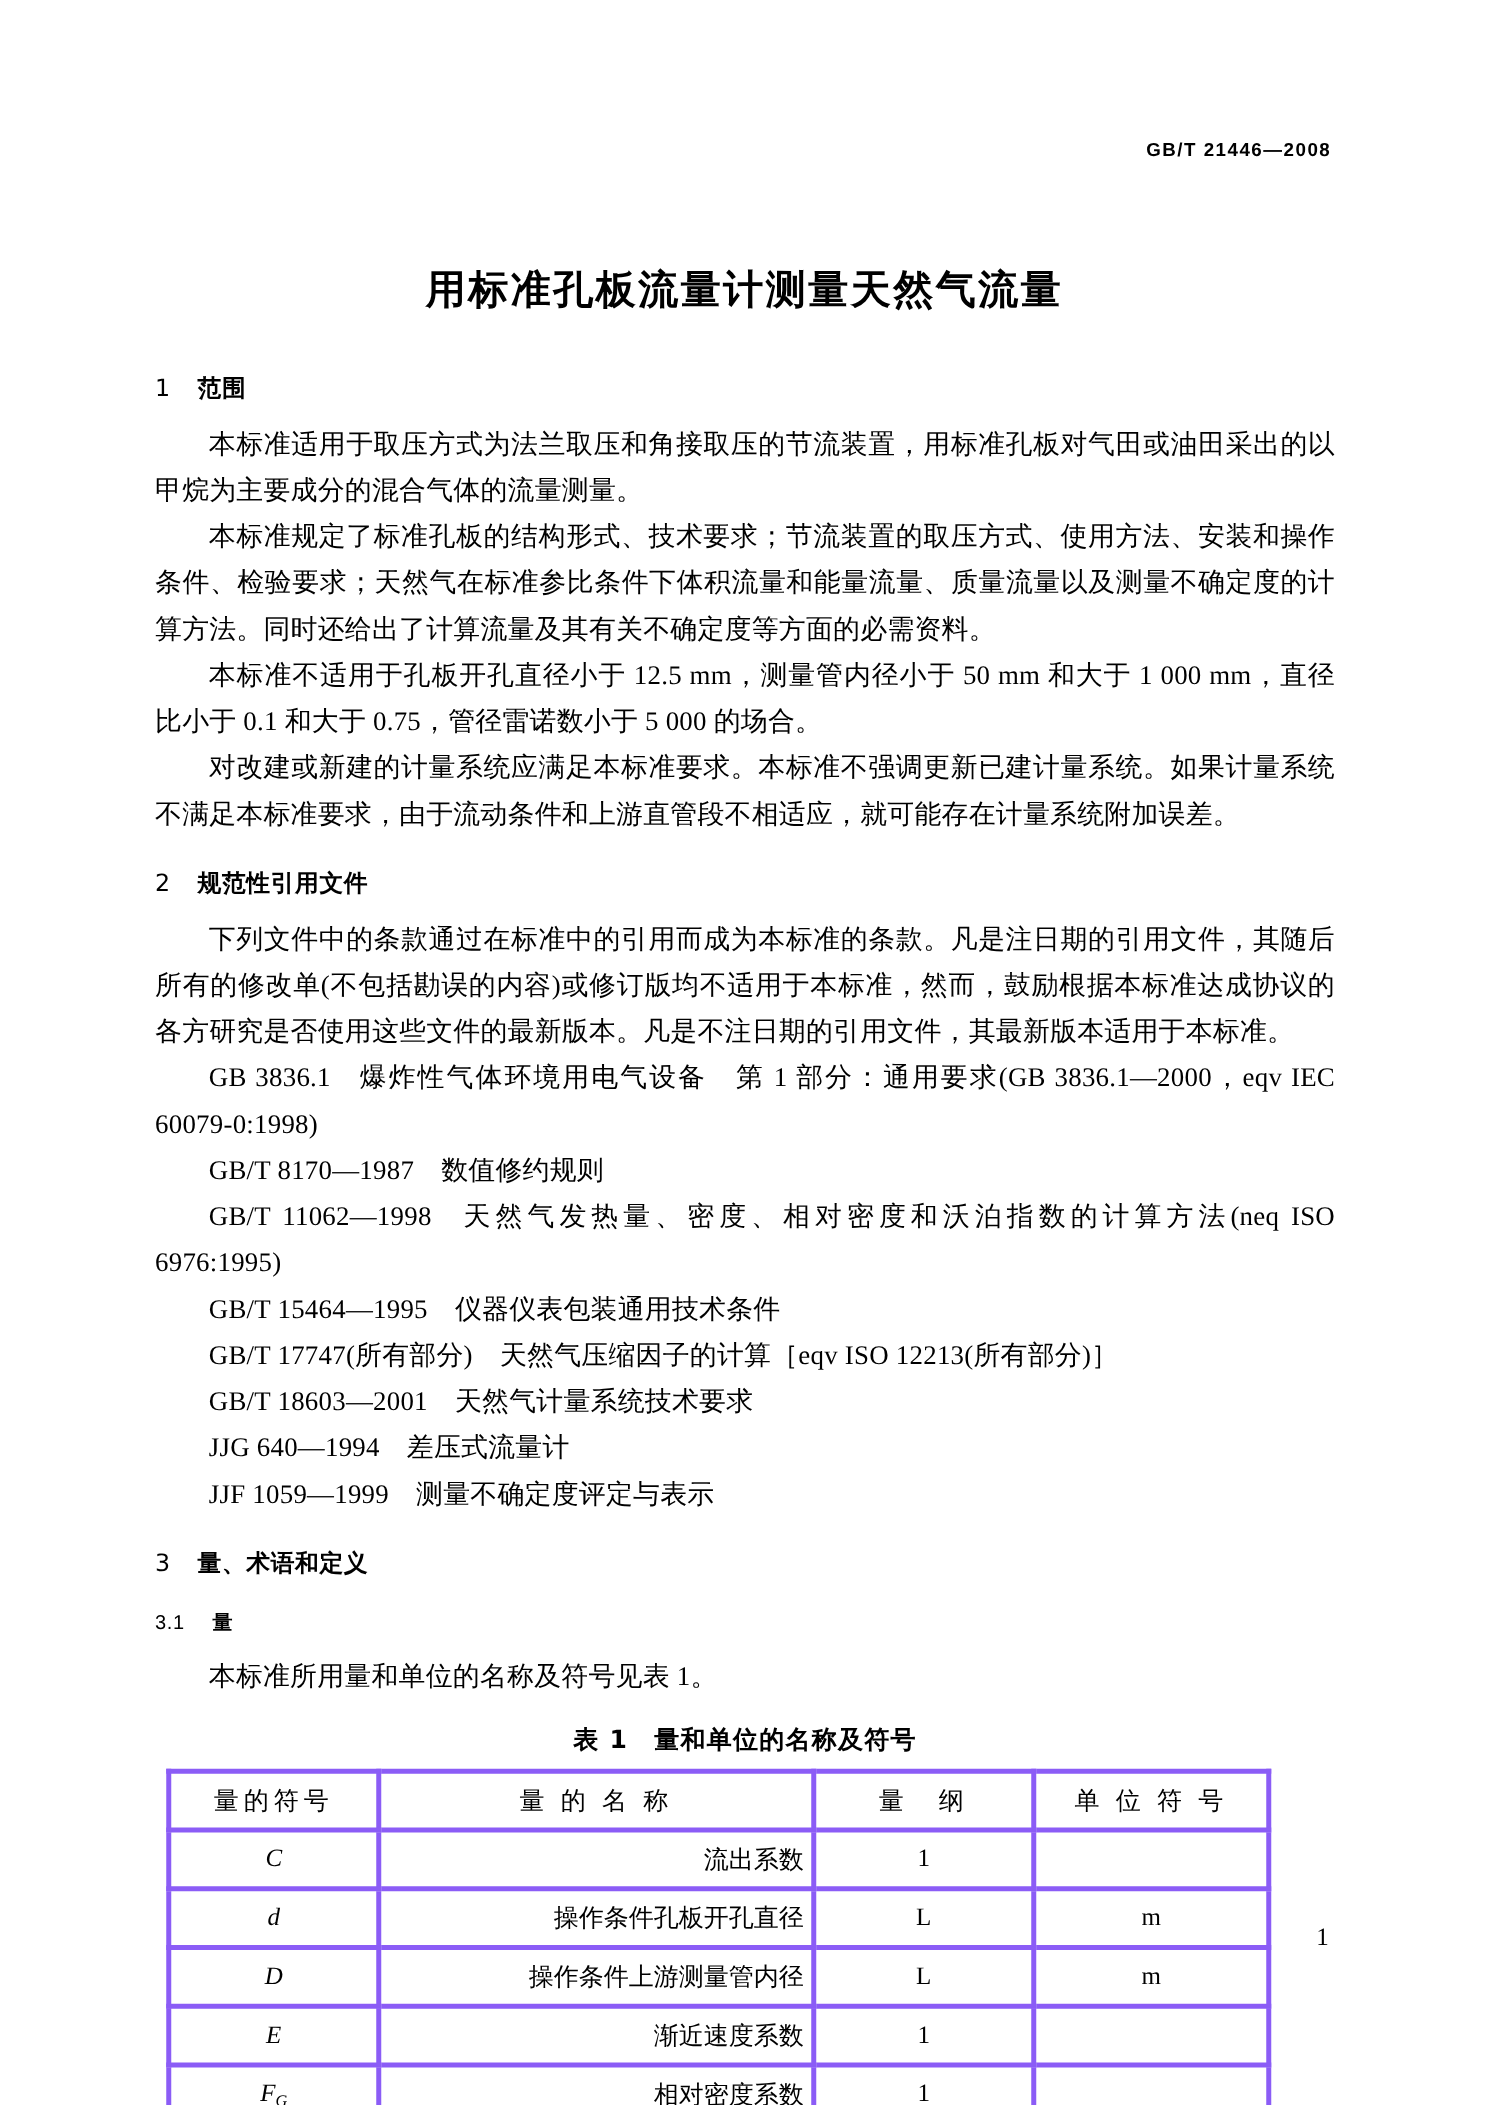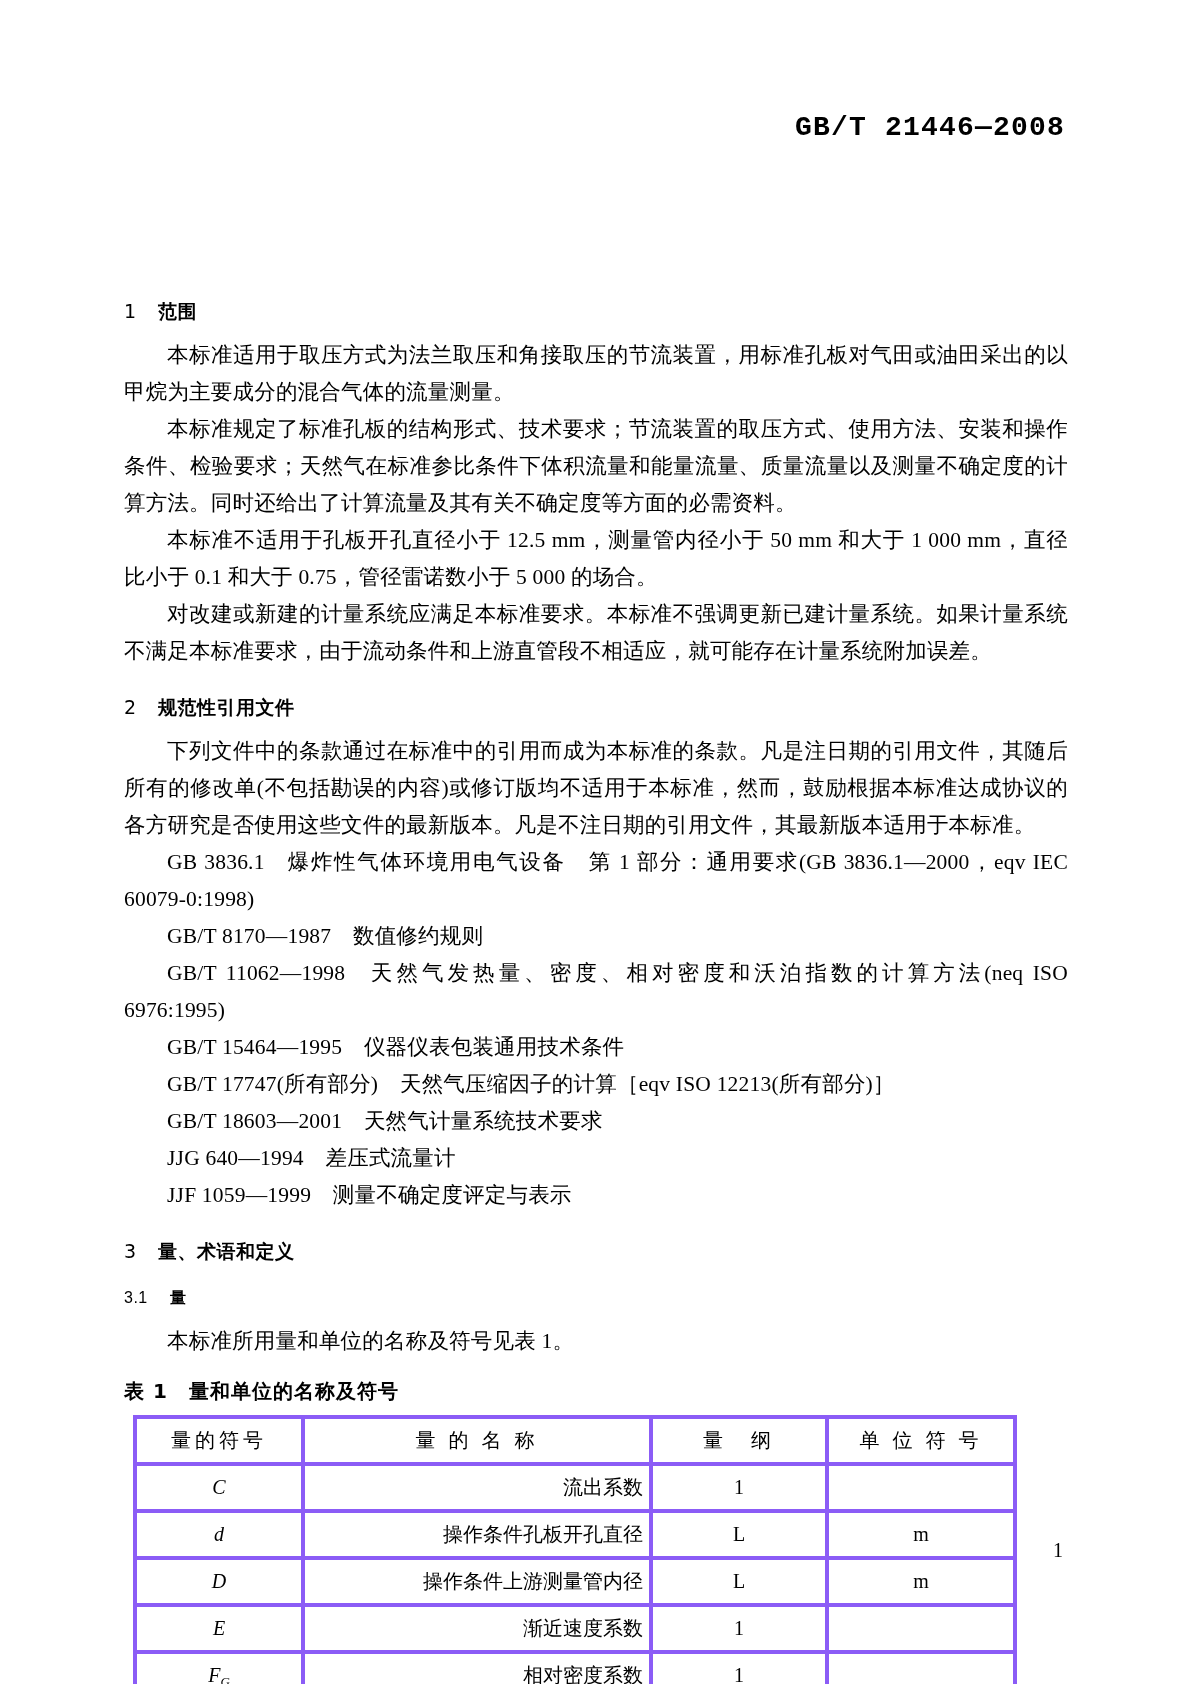--- a/index.html
+++ b/index.html
@@ -21,23 +21,23 @@
     width: 1191px;
     height: 1684px;
     box-sizing: border-box;
     padding: 0;
   }
   
   .header {
     position: absolute;
     top: 112px;
     right: 126px;
-    font-family: Liberation Mono, monospace;
-    font-weight: bold;
-    font-size: 28px;
+    font-family: Liberation Sans, sans-serif;
+    font-weight: bold;
+    font-size: 15px;
     letter-spacing: 1.2px;
     white-space: nowrap;
   }
   
   .doc-title {
     position: absolute;
     top: 210px;
     left: 0;
     width: 1191px;
     text-align: center;
@@ -99,21 +99,21 @@
     letter-spacing: 0.5px;
   }
   .subsec-num {
     display: inline-block;
     min-width: 46px;
     font-weight: normal;
   }
 
   
   .table-caption {
-    text-align: left;
+    text-align: center;
     font-family: "DejaVu Sans", "Liberation Sans", sans-serif;
     font-weight: bold;
     font-size: 20px;
     margin-top: 18px;
     margin-bottom: 10px;
     letter-spacing: 1px;
   }
   table.qty {
     border-collapse: collapse;
     width: 880px;
@@ -169,20 +169,21 @@
     font-family: "Liberation Serif", "DejaVu Serif", serif;
   }
 </style>
 </head>
 <body>
 
 <div class="page">
 
   <div class="header">GB/T 21446—2008</div>
 
+  <div class="doc-title">用标准孔板流量计测量天然气流量</div>
 
   <div class="content">
 
     <div class="sec-wrap first">
       <h2 class="sec">
         <span class="sec-num">1</span><span>范围</span>
       </h2>
       <div class="para-block">
         <p class="body">本标准适用于取压方式为法兰取压和角接取压的节流装置，用标准孔板对气田或油田采出的以甲烷为主要成分的混合气体的流量测量。</p>
         <p class="body">本标准规定了标准孔板的结构形式、技术要求；节流装置的取压方式、使用方法、安装和操作条件、检验要求；天然气在标准参比条件下体积流量和能量流量、质量流量以及测量不确定度的计算方法。同时还给出了计算流量及其有关不确定度等方面的必需资料。</p>

